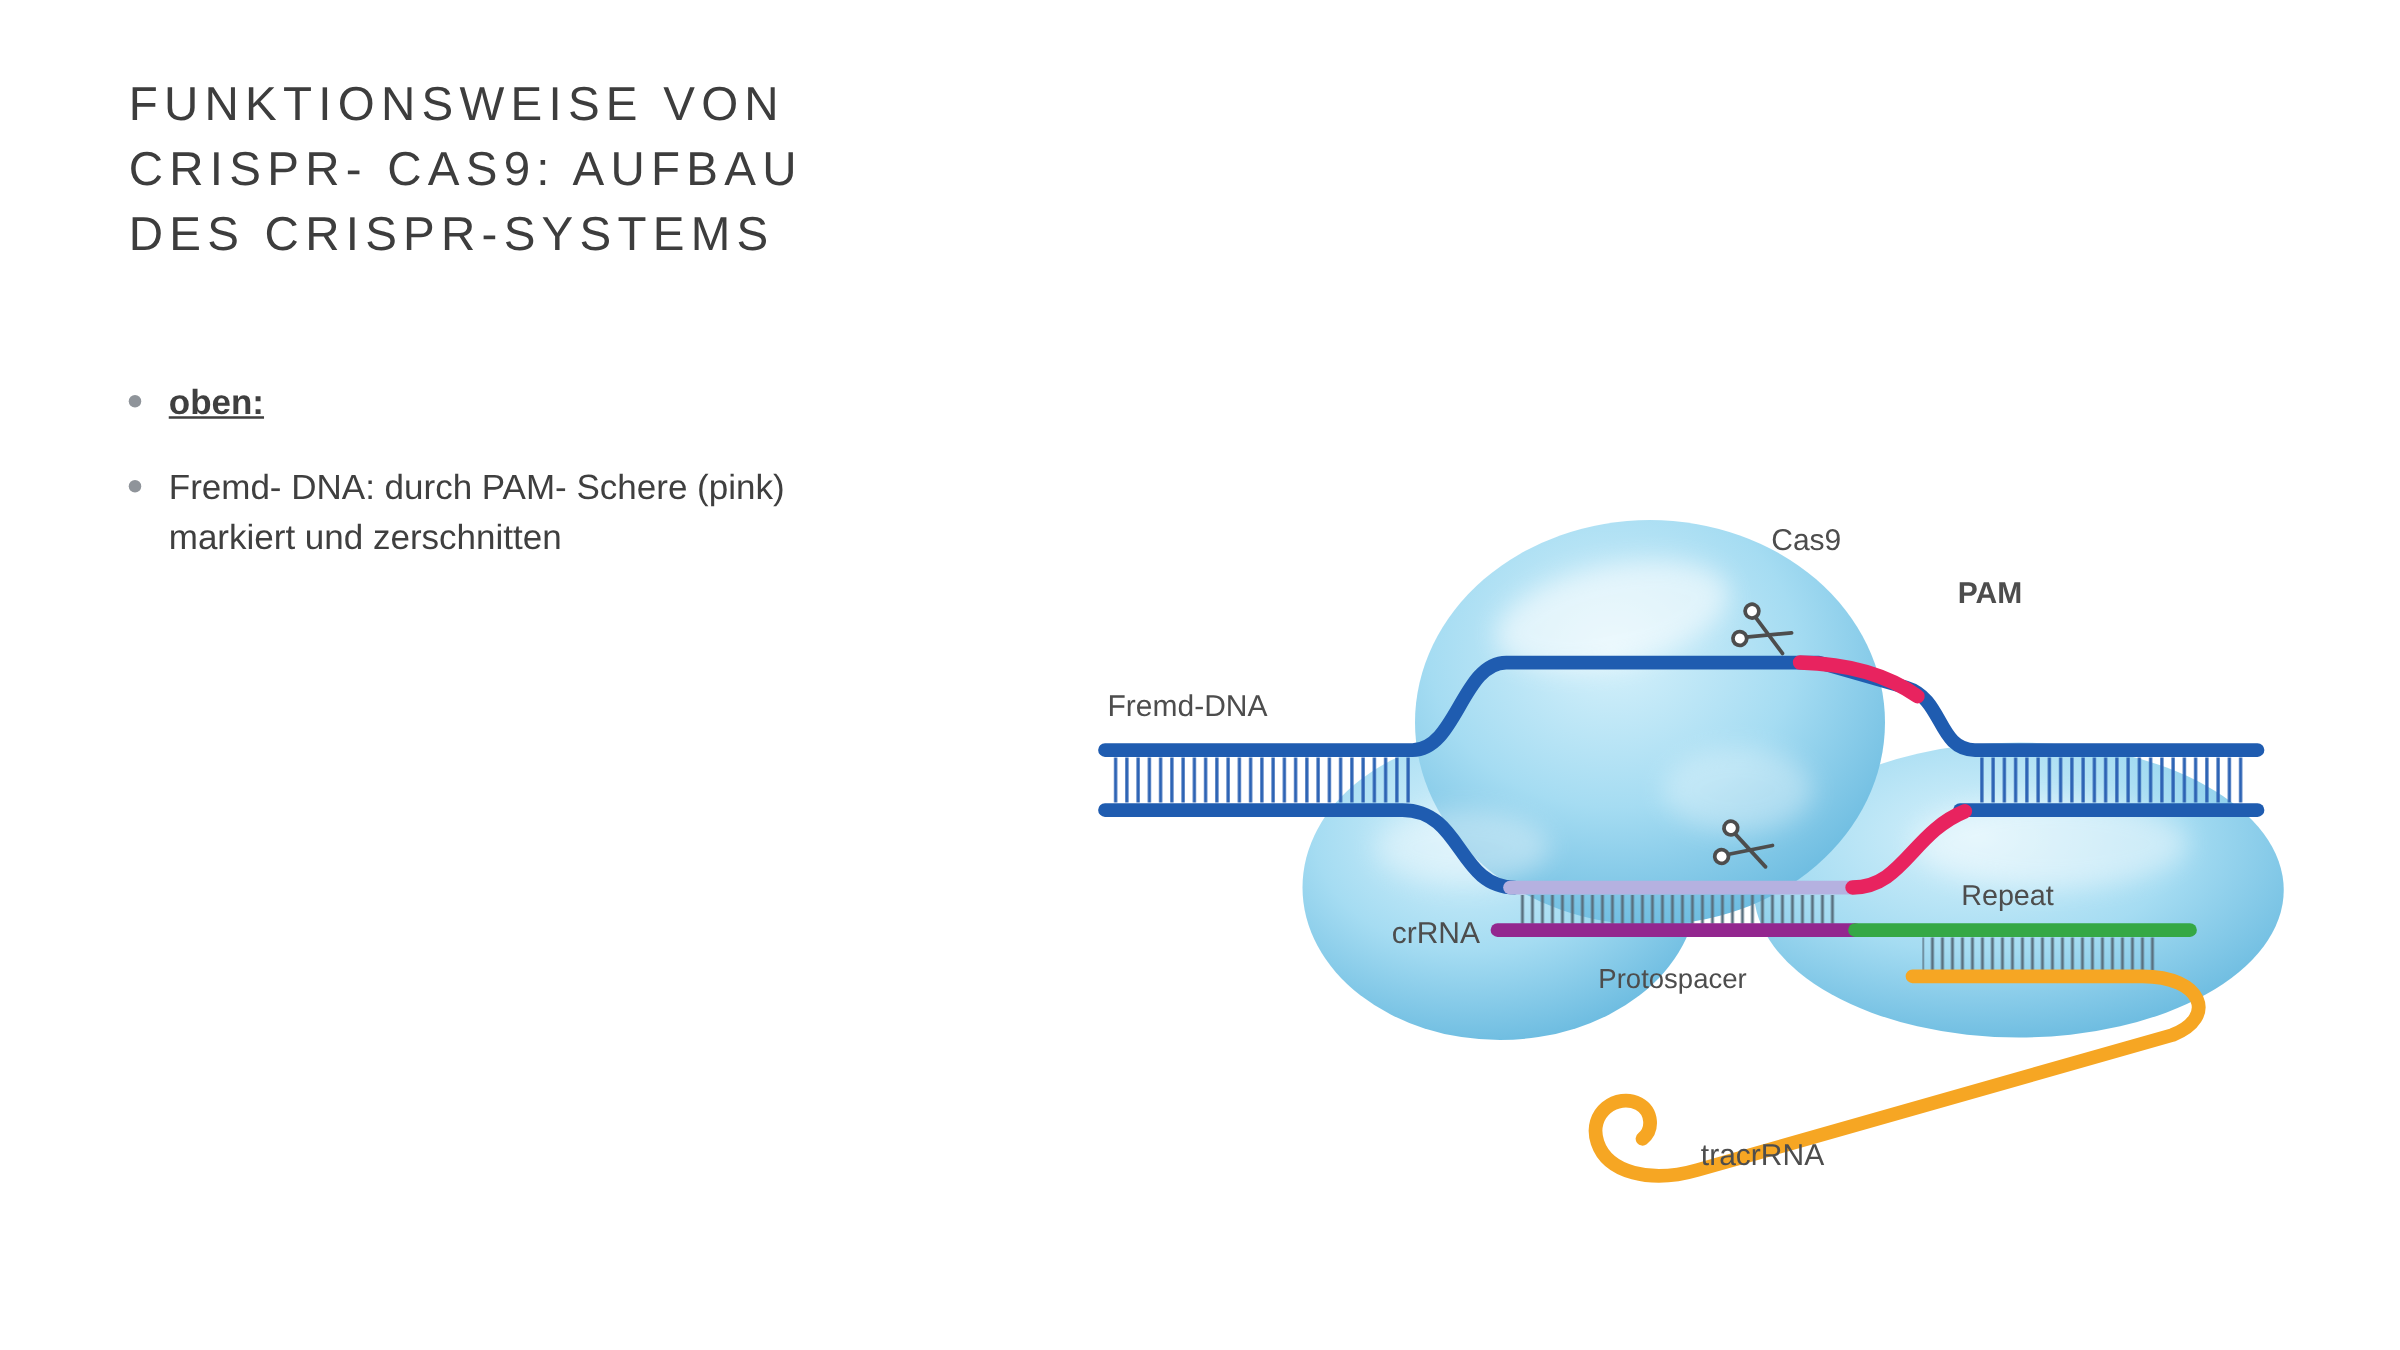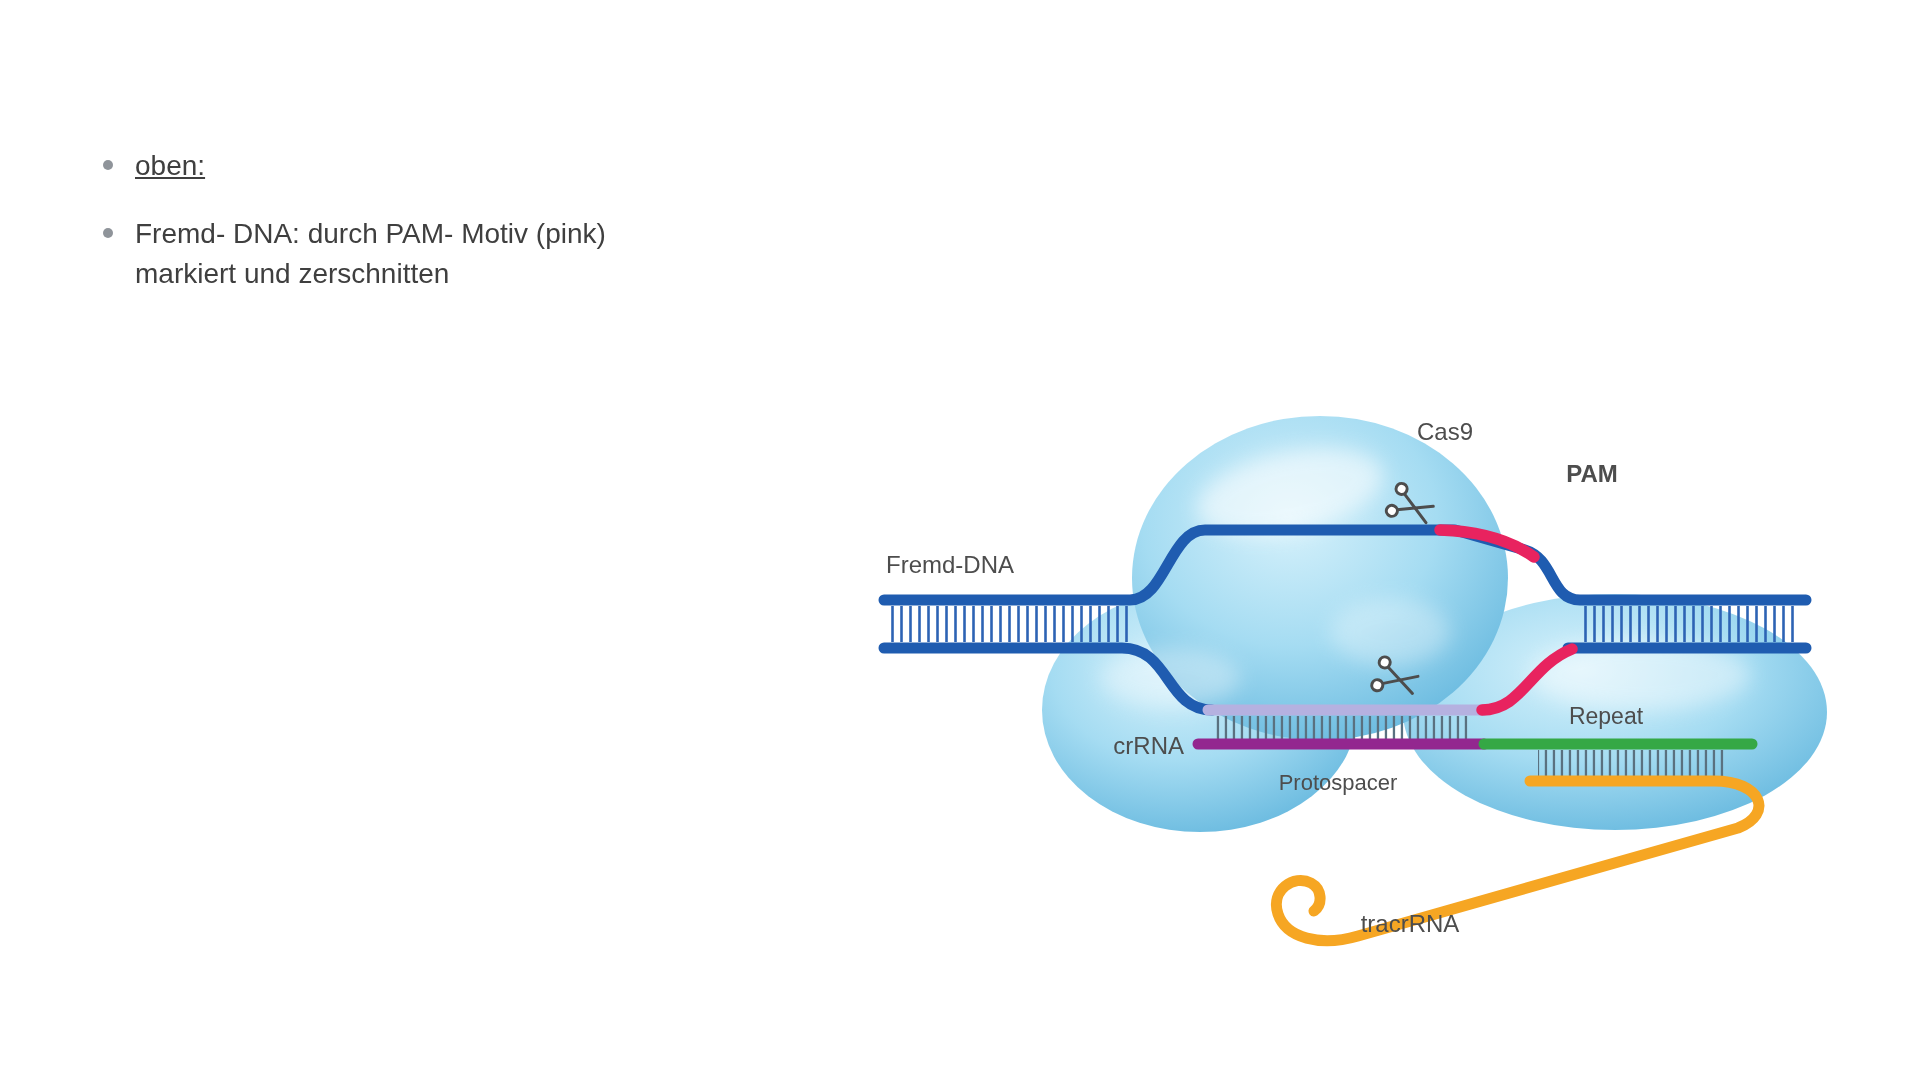--- a/index.html
+++ b/index.html
@@ -7,40 +7,45 @@
                font-family:"Liberation Sans", sans-serif; }
   .slide { position:relative; width:1920px; height:1080px; background:#ffffff; }
 
   .text-col { position:absolute; left:103px; top:58px; width:640px; }
   .title { font-size:38px; letter-spacing:5px; line-height:1.37; color:#3d3d3d;
            font-weight:400; }
   .bullets { margin-top:88px; display:flex; flex-direction:column; gap:27px; width:592px; }
   .bullet { display:flex; gap:22px; font-size:28px; line-height:1.45; color:#3f3f3f; }
   .dot { flex:0 0 auto; width:10px; height:10px; border-radius:50%; background:#8f949a;
          margin-top:14px; }
-  .bullet.em .bullet-text { font-weight:normal; text-decoration:underline;text-align:center; }
+  .bullet.em .bullet-text { font-weight:bold; text-decoration:underline;text-align:center; }
 
   .diagram { position:absolute; left:870px; top:380px; width:980px; height:620px; }
   .svg-label { font-family:"Liberation Sans", sans-serif; fill:#4d4d4d; }
 </style>
 </head>
 <body>
 
 <div class="slide">
 
   <div class="text-col">
+    <div class="title">
+      <div>FUNKTIONSWEISE VON</div>
+      <div>CRISPR- CAS9: AUFBAU</div>
+      <div>DES CRISPR-SYSTEMS</div>
+    </div>
 
     <div class="bullets">
       <div class="bullet em">
         <span class="dot"></span>
         <span class="bullet-text">oben:</span>
       </div>
       <div class="bullet">
         <span class="dot"></span>
-        <span class="bullet-text">Fremd- DNA: durch PAM- Motiv (pink) markiert und zerschnitten</span>
+        <span class="bullet-text">Fremd- DNA: durch PAM- Schere (pink) markiert und zerschnitten</span>
       </div>
     </div>
   </div>
 
   <svg class="diagram" viewBox="0 0 980 620">
     <defs>
       <radialGradient id="blobGrad" cx="42%" cy="32%" r="78%">
         <stop offset="0%" stop-color="#d6f1fb"></stop>
         <stop offset="50%" stop-color="#a5dcf2"></stop>
         <stop offset="100%" stop-color="#5fb4dc"></stop>

